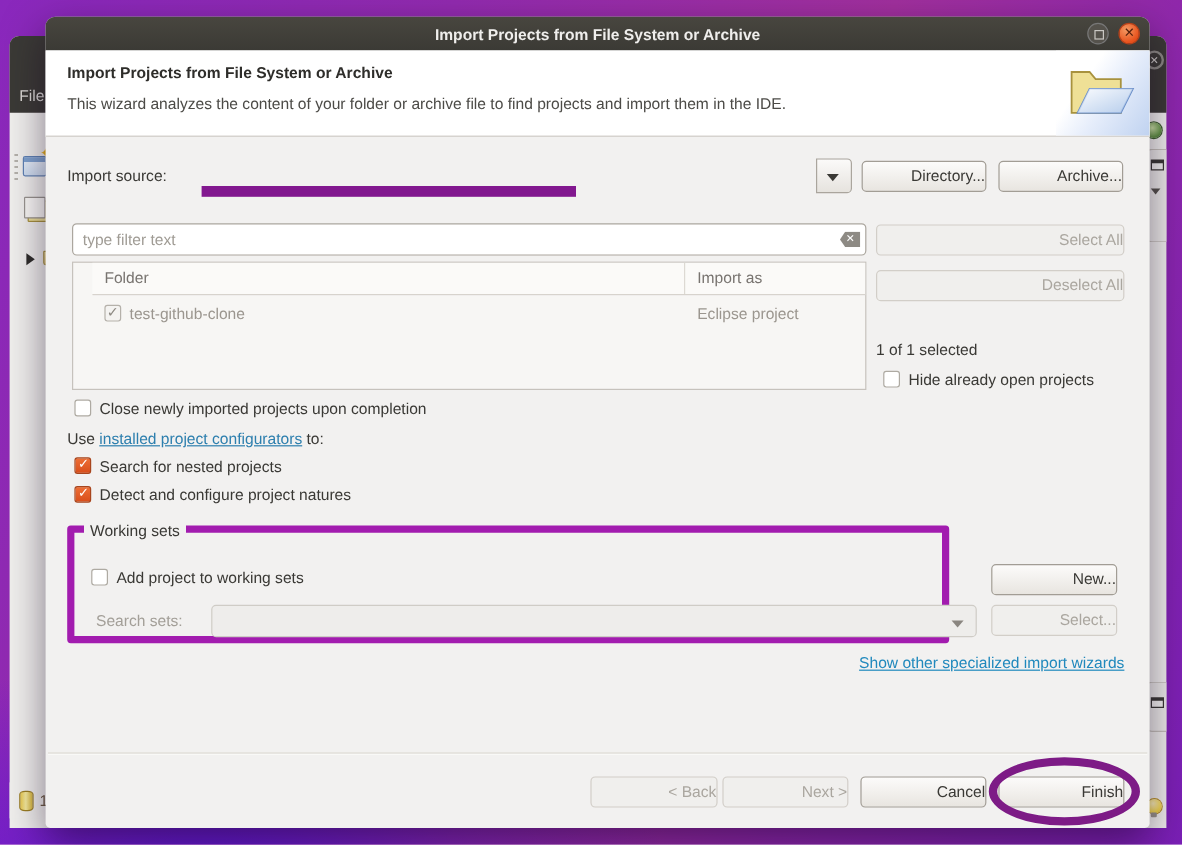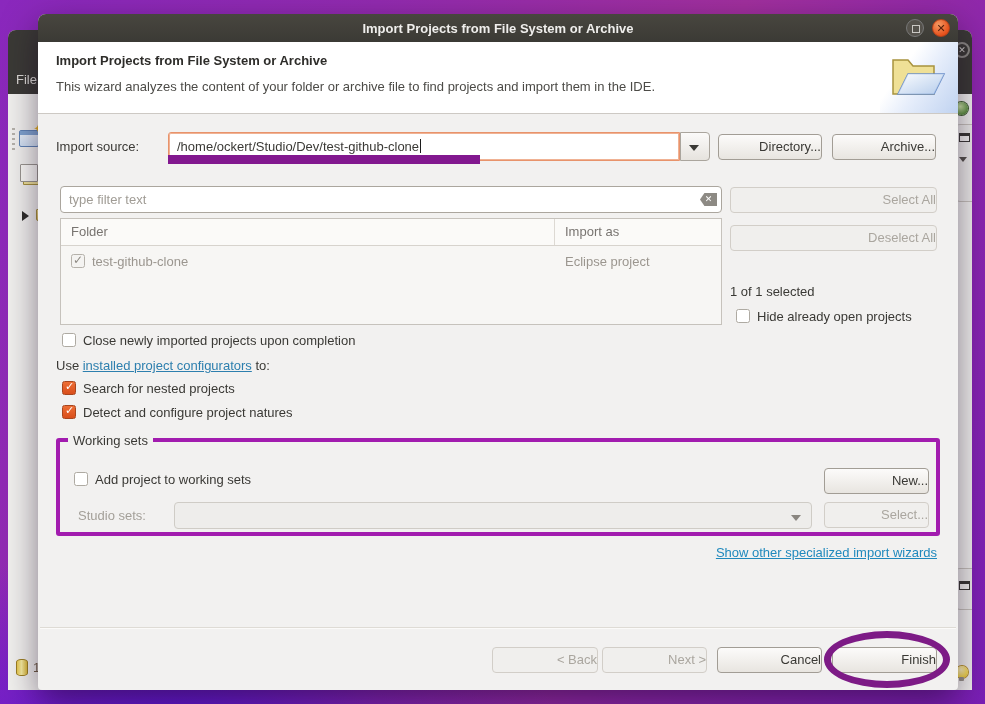--- a/index.html
+++ b/index.html
@@ -80,21 +80,21 @@
   .filter-input { position:absolute; left:22px; top:72px; width:662px; height:27px; border:1px solid #aba69e; border-radius:4px;
     background:#fff; padding:0 26px 0 8px; font-size:13px; font-family:inherit; color:#3a3935; }
   .filter-input::placeholder { color:#a09c95; opacity:1; }
   .clear-icon { position:absolute; left:662px; top:79px; width:17px; height:13px; background:#8d8a84;
     clip-path:polygon(26% 0,100% 0,100% 100%,26% 100%,0 50%); color:#fff; font-size:9px; font-weight:bold;
     line-height:13px; text-align:center; }
 
   .btn-select-all   { left:692px; top:73px;  width:207px;padding-left:12px; }
   .btn-deselect-all { left:692px; top:111px; width:207px; }
 
-  .ptable { position:absolute; left:22px; top:104px; width:662px; height:107px; background:#f7f6f4; border:1px solid #c6c2bc; }
+  .ptable { position:absolute; left:22px; top:104px; width:662px; height:107px; background:#f7f6f4; border:1px solid #c6c2bc;padding-left:16px; }
   .ptable-header { display:flex; height:27px; background:#fbfaf8; border-bottom:1px solid #d7d3cd; color:#787470; }
   .pt-col1 { width:494px; padding:5px 0 0 10px; border-right:1px solid #ddd9d3; }
   .pt-col2 { flex:1; padding:5px 0 0 10px; }
   .ptable-row { display:flex; height:26px; color:#9b968f; }
   .pt-cell1 { width:494px; padding:4px 0 0 10px; display:flex; align-items:center; gap:7px; }
   .pt-cell2 { flex:1; padding:8px 0 0 10px; }
 
   .cb { display:inline-block; width:14px; height:14px; background:#fff; border:1px solid #aeaaa2; border-radius:2.5px;
     position:relative; flex:none; vertical-align:-2px; }
   .cb.checked-gray { background:#f4f3f1; border-color:#b5b1aa; }
@@ -104,21 +104,21 @@
 
   .check-row { position:absolute; display:flex; gap:7px; }
   .sel-status { position:absolute; left:692px; top:170px; color:#3a3935; }
   .row-hide-open { left:698px; top:195px; }
   .row-close-new { left:24px; top:219px; }
   .use-line { position:absolute; left:18px; top:244px; }
   a.cfg-link { color:#2d7fae; text-decoration:underline; cursor:pointer; }
   .row-nested  { left:24px; top:267px; }
   .row-natures { left:24px; top:291px; }
 
-  .ws-group { position:absolute; left:18px; top:324px; width:884px; height:98px; border:4px solid #a21caf; border-radius:3px; }
+  .ws-group { position:absolute; left:18px; top:324px; width:735px; height:98px; border:6px solid #a21caf; border-radius:3px; }
   .ws-legend { position:absolute; left:8px; top:-9px; background:#f2f1f0; padding:0 5px; color:#3a3935; }
   .row-add-ws { left:14px; top:30px; }
   .btn-new { left:764px; top:26px; width:105px; }
   .ws-label { position:absolute; left:18px; top:66px; color:#a39f98; }
   .ws-combo { position:absolute; left:114px; top:60px; width:638px; height:27px; background:#eeedeb; border:1px solid #cfccc6; border-radius:4px; }
   .ws-combo::after { border-top-color:#8a8680; }
   .btn-select { left:764px; top:60px; width:105px;padding-left:39px; }
 
   .show-other { position:absolute; right:21px; top:431px; color:#2089bd; text-decoration:underline; cursor:pointer; }
 
@@ -191,23 +191,20 @@
                 <stop offset="1" stop-color="#a9c4e8"></stop>
             </linearGradient>
           </defs>
         </svg>
       </div>
     </div>
 
     <div class="body">
 
       <label class="field-label import-row-label">Import source:</label>
-      <div class="import-input">
-        <span>/home/ockert/Studio/Dev/test-github-clone</span><span class="caret"></span>
-      </div>
       <div class="combo-arrow-btn"></div>
       <div class="btn btn-directory">Directory...</div>
       <div class="btn btn-archive">Archive...</div>
 
       <input class="filter-input" type="text" placeholder="type filter text" style="">
       <span class="clear-icon">✕</span>
       <div class="btn disabled btn-select-all">Select All</div>
       <div class="btn disabled btn-deselect-all">Deselect All</div>
 
       <div class="ptable">
@@ -247,21 +244,21 @@
         <span>Detect and configure project natures</span>
       </div>
 
       <div class="ws-group">
         <span class="ws-legend">Working sets</span>
         <div class="check-row row-add-ws">
           <span class="cb"></span>
           <span>Add project to working sets</span>
         </div>
         <div class="btn btn-new">New...</div>
-        <span class="ws-label">Studio sets:</span>
+        <span class="ws-label">Search sets:</span>
         <div class="ws-combo"></div>
         <div class="btn disabled btn-select">Select...</div>
       </div>
 
       <a class="show-other">Show other specialized import wizards</a>
 
       <div class="footer-sep"></div>
       <div class="btn disabled btn-back">&lt; Back</div>
       <div class="btn disabled btn-next">Next &gt;</div>
       <div class="btn btn-cancel">Cancel</div>

